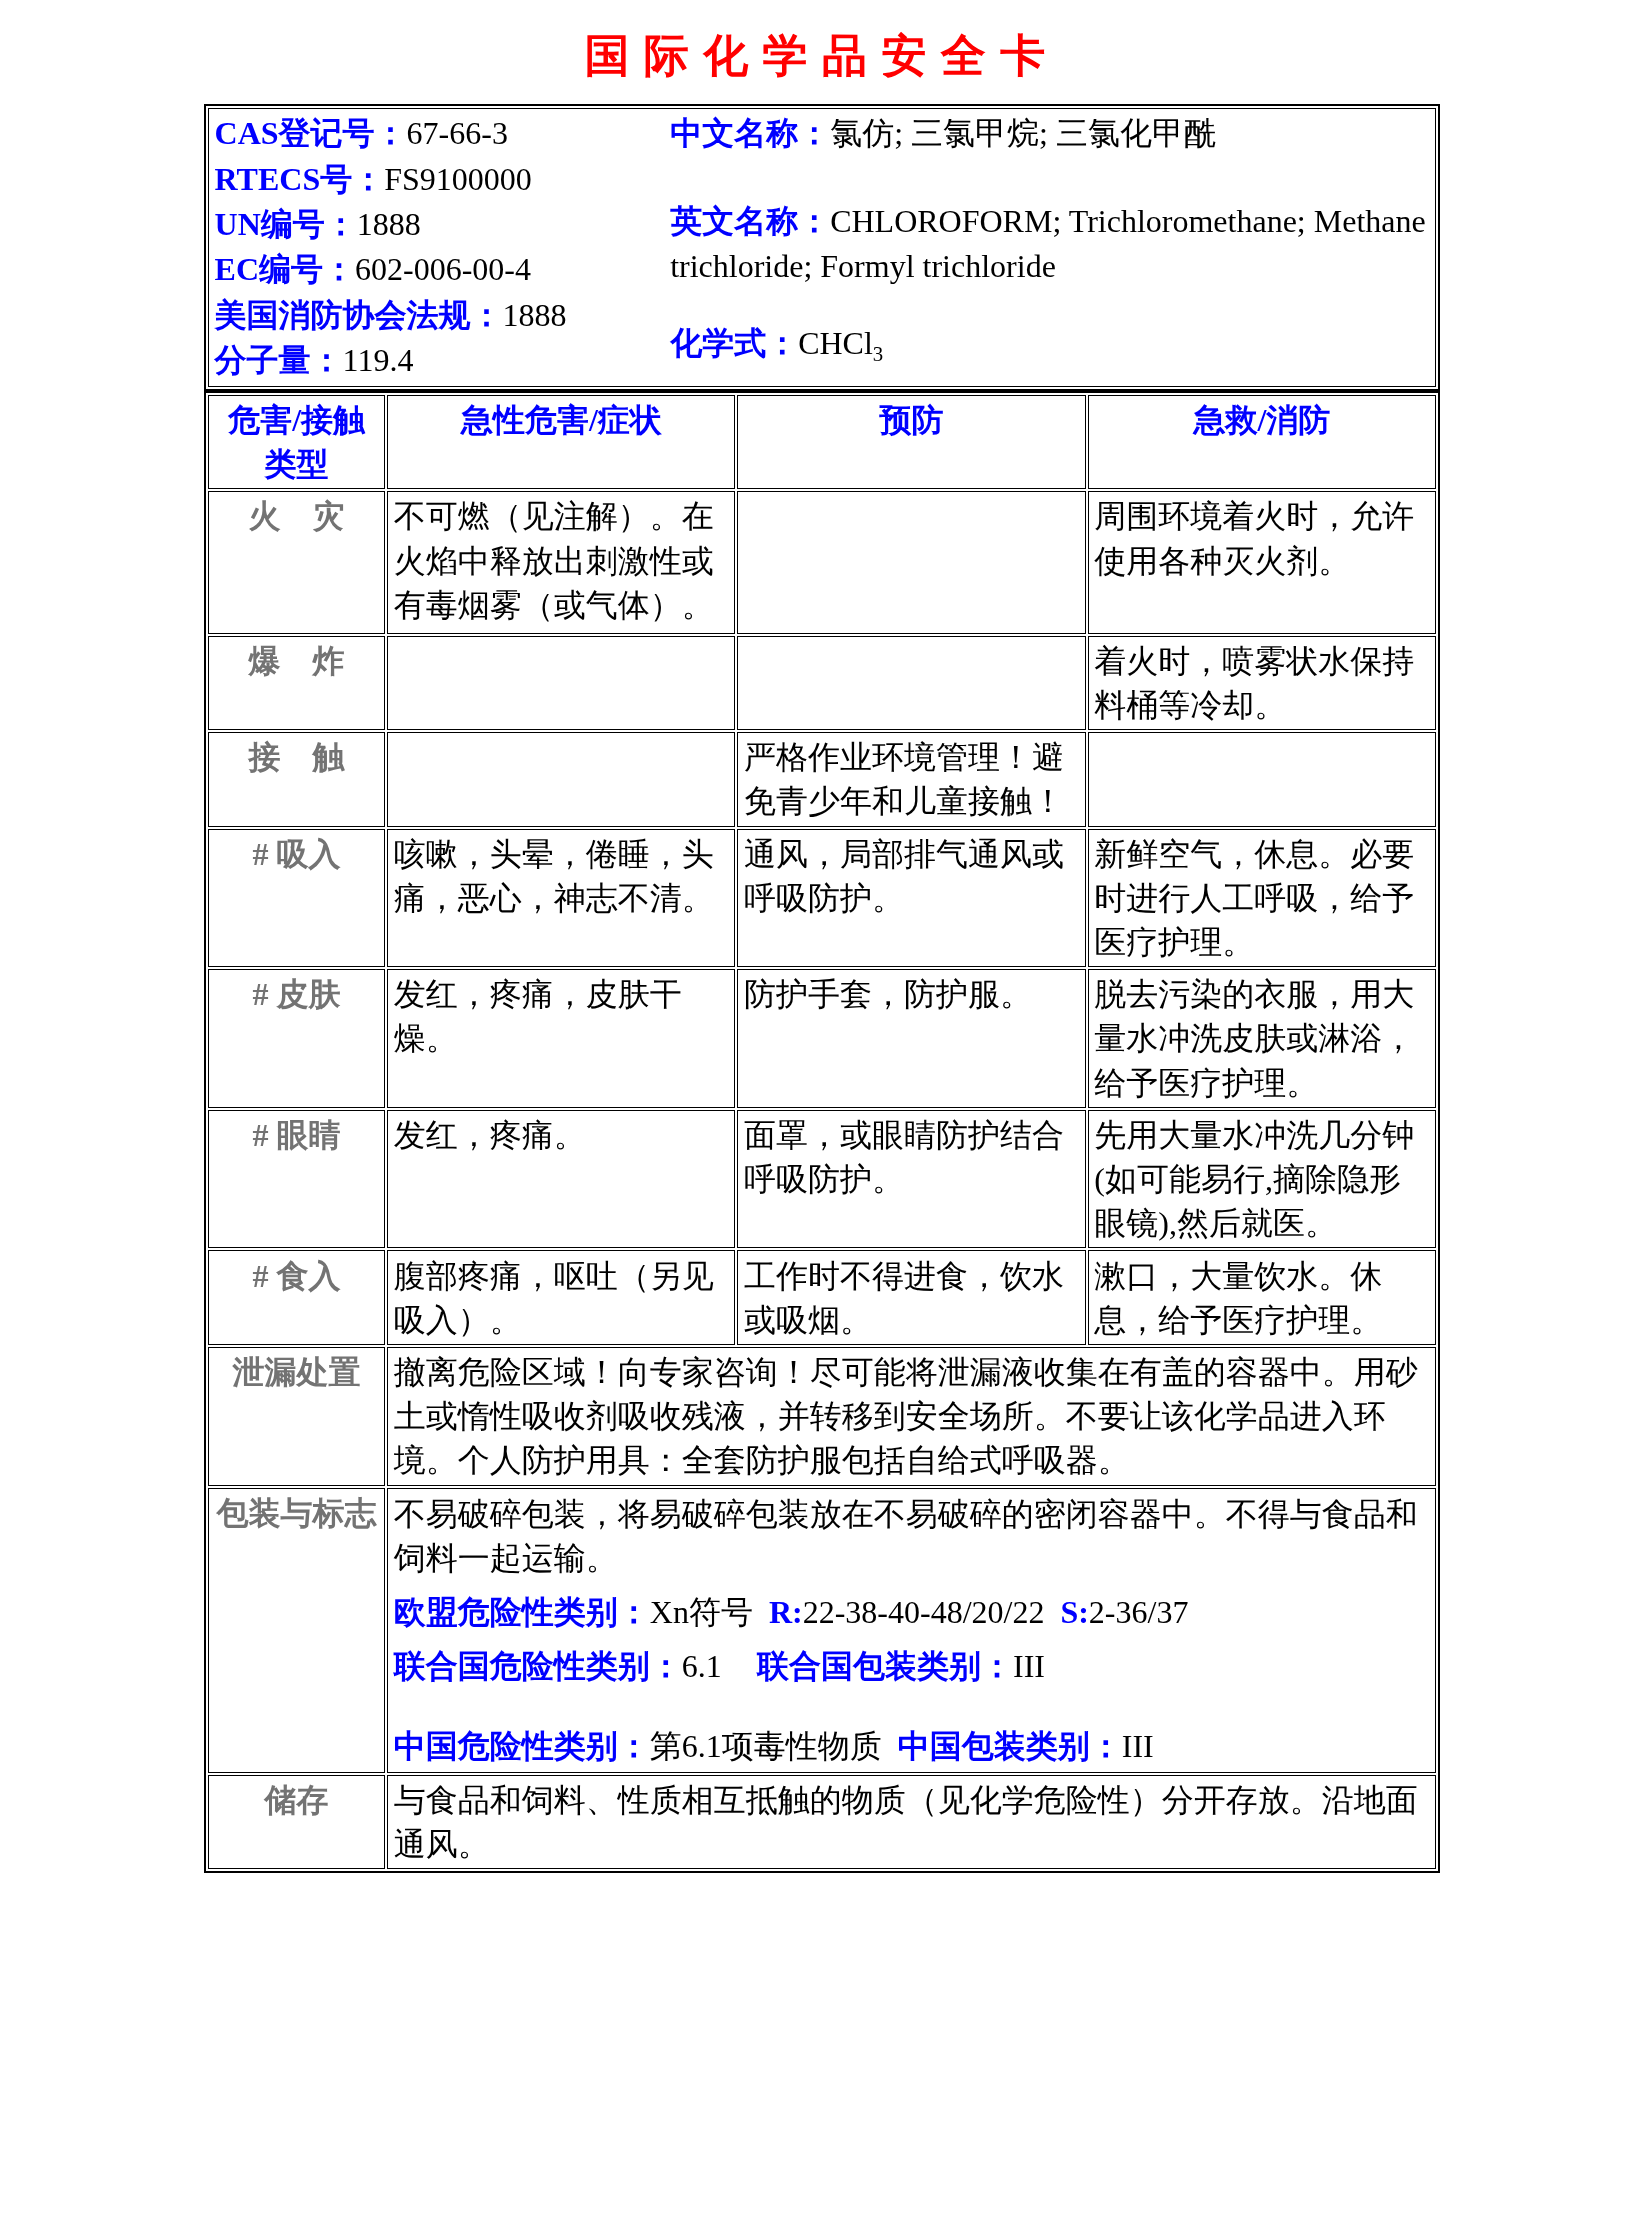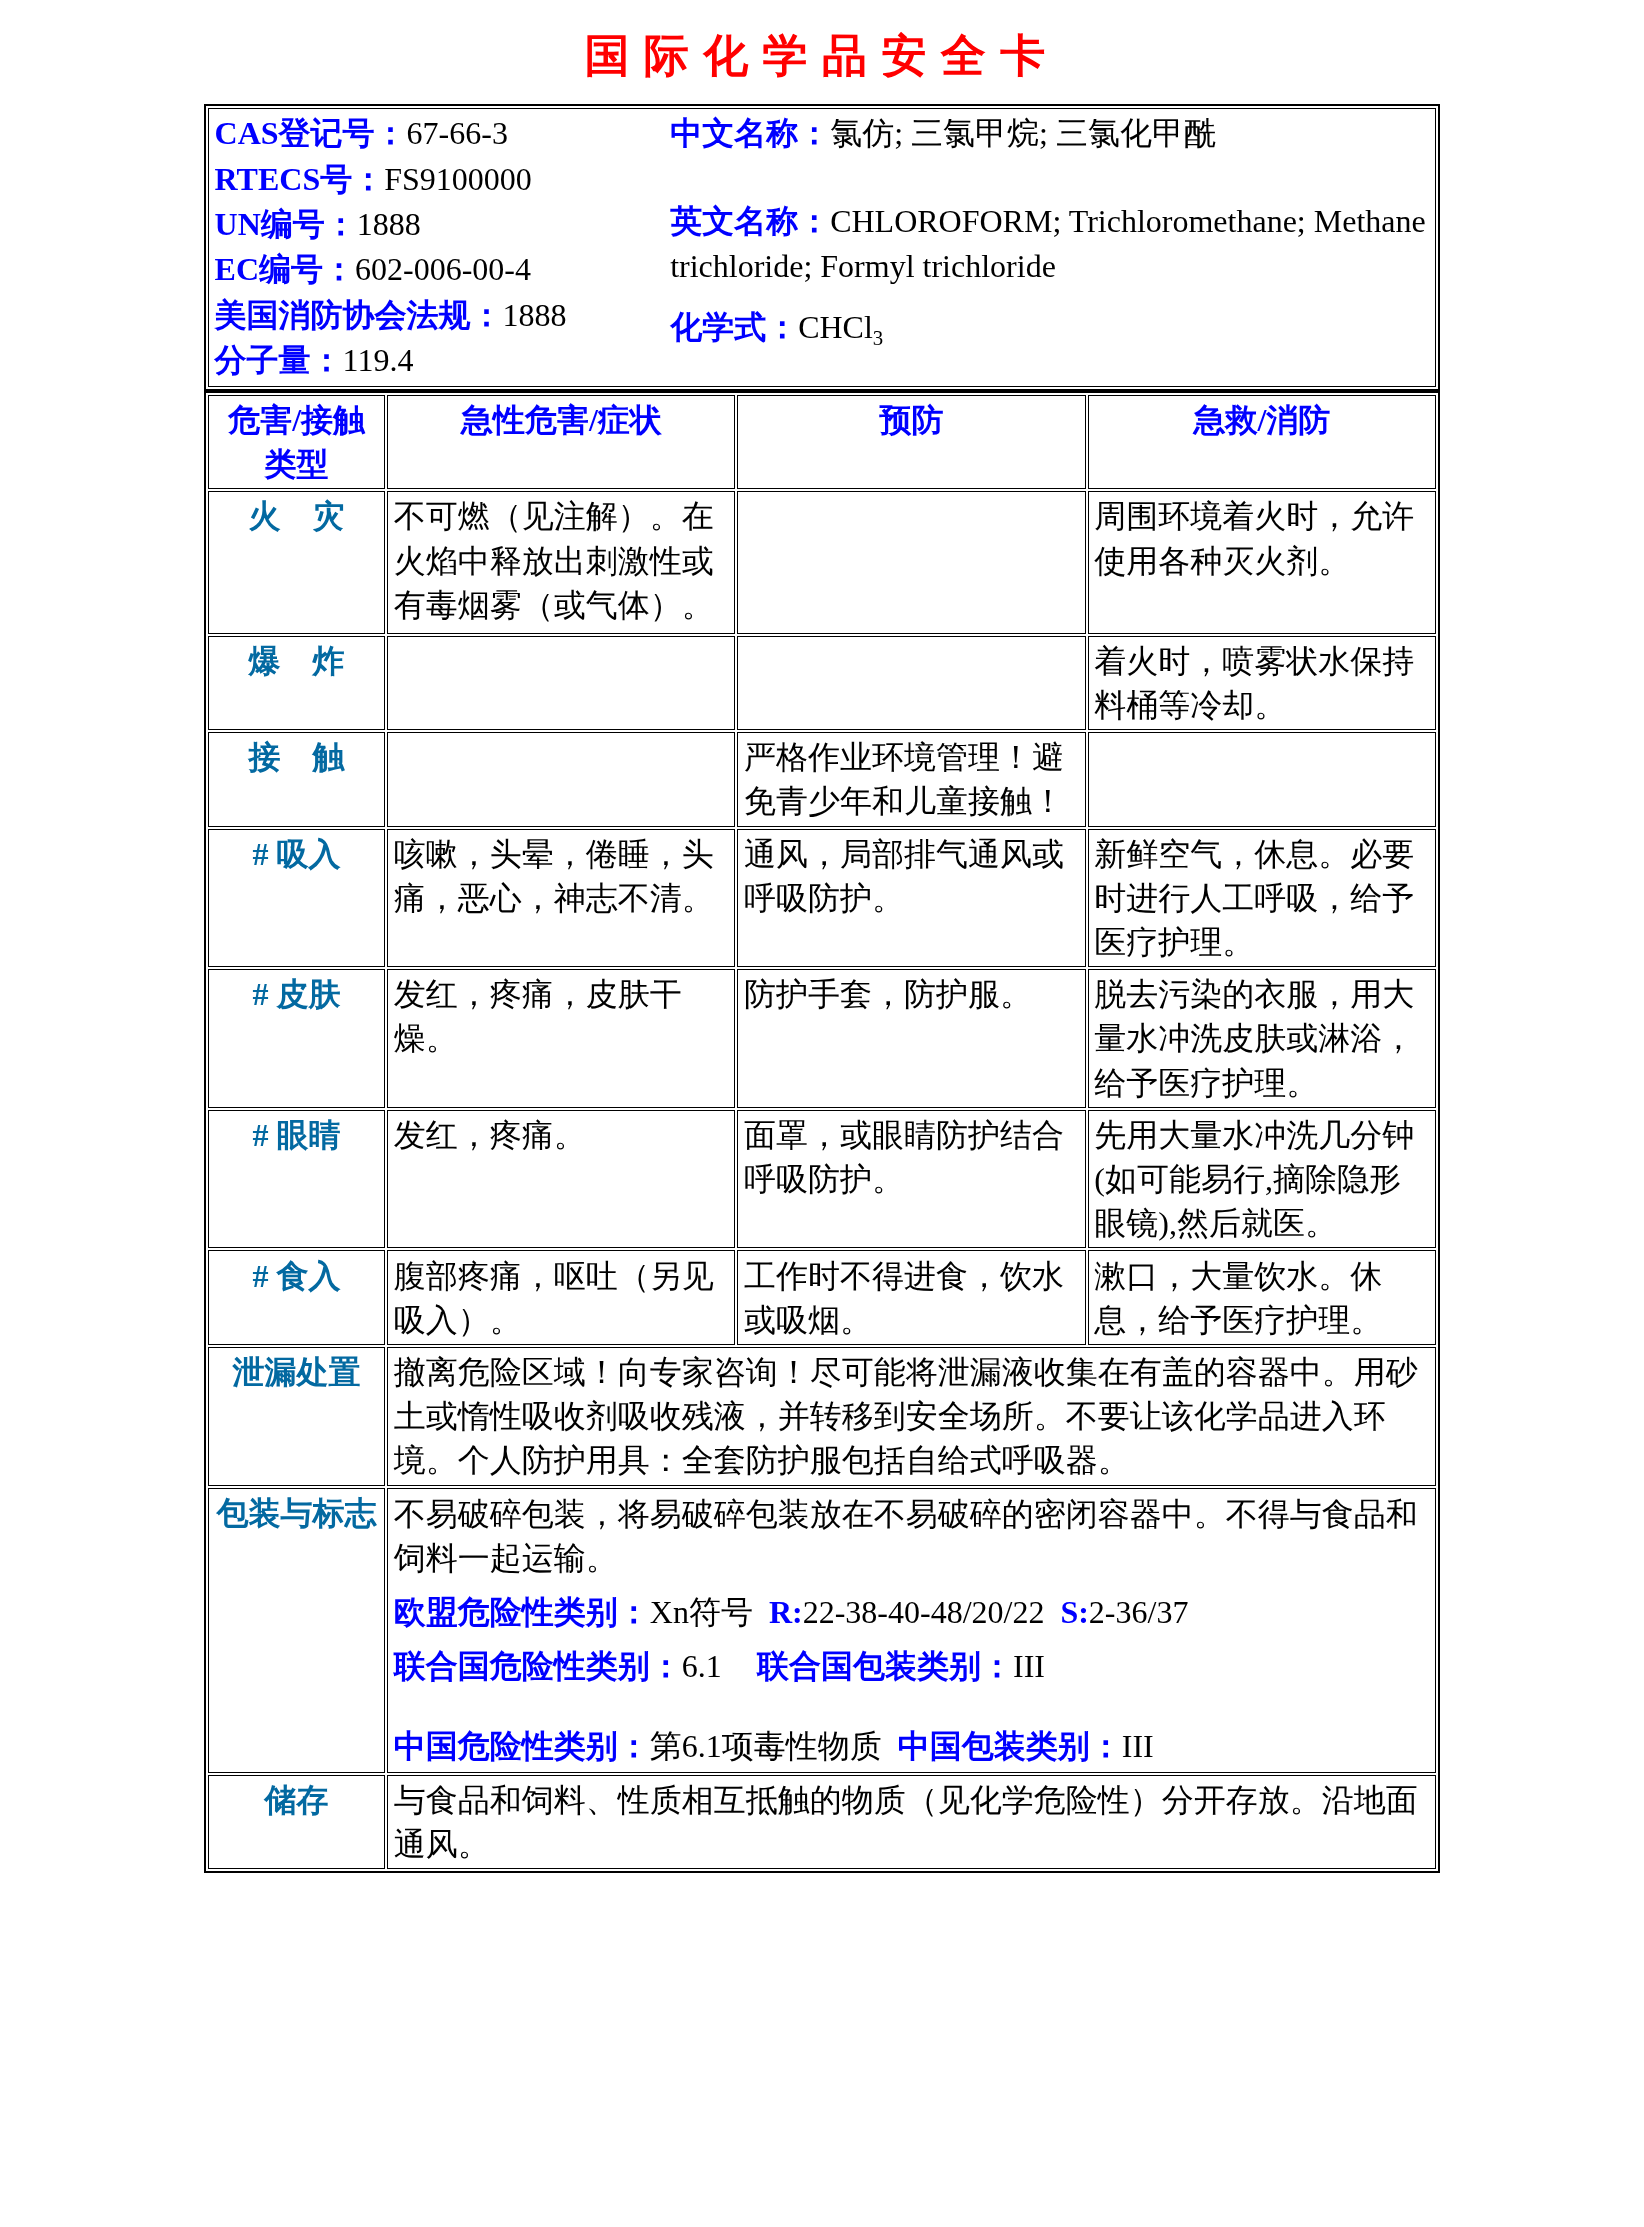--- a/index.html
+++ b/index.html
@@ -42,35 +42,35 @@
   .name-row { display: flex; justify-content: space-between; align-items: center; min-height: 50px; }
   .name-row .substance { padding-left: 4.2px; }
 
   
   .id-flex { display: flex; }
   .id-left { width: 37.5%; flex: 0 0 37.5%; }
   .id-left p { margin: 0; line-height: 1.42; }
   .id-right { flex: 1 1 auto; }
   .id-right p { margin: 0; line-height: 1.42; }
   .id-right .cn { margin-bottom: 42px; }
-  .id-right .en { margin-bottom: 16px; }
+  .id-right .en { margin-bottom: 32px; }
   .formula sub { font-size: 65%; line-height: 0; }
 
   
   col.c1 { width: 14.5%; }
   col.c2 { width: 28.5%; }
   col.c3 { width: 28.5%; }
   col.c4 { width: 28.5%; }
   td.th {
     color: #0000ff; font-weight: bold;
     text-align: center; vertical-align: middle;
     height: 83px;
   }
   td.lab {
-    color: #0369a1; font-weight: bold;
+    color: #737373; font-weight: bold;
     text-align: center; vertical-align: middle;
   }
   td.cell { vertical-align: top; }
   tr.r-fire td { height: 136px; }
   tr.r-two td { height: 81px; }
   tr.r-three td { height: 125px; }
 
   .cellp p { margin: 9.7px 0; }
   .cellp p:first-child { margin-top: 1.4px; }
   .cellp p:last-child { margin-bottom: 1.4px; margin-top: 36px; }

